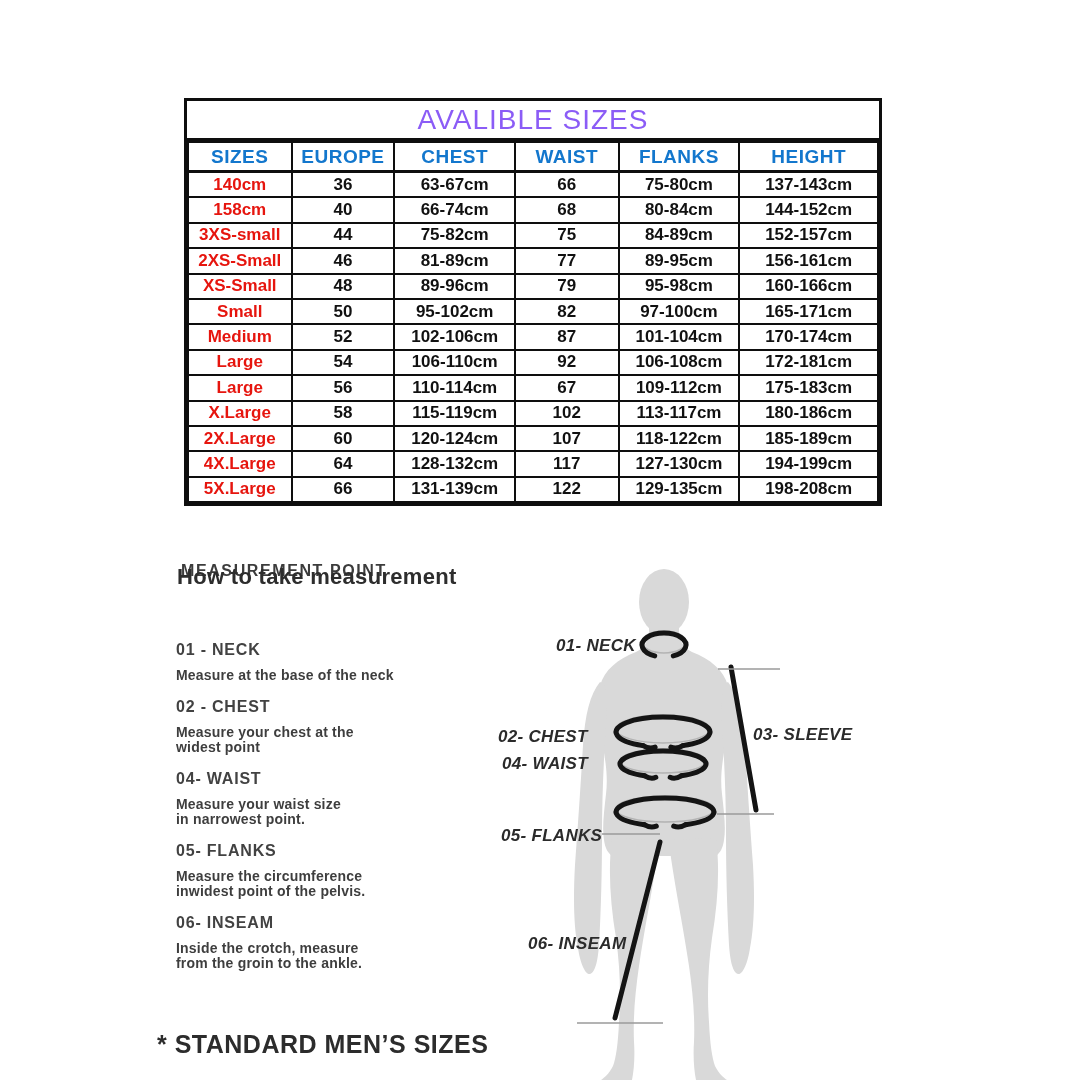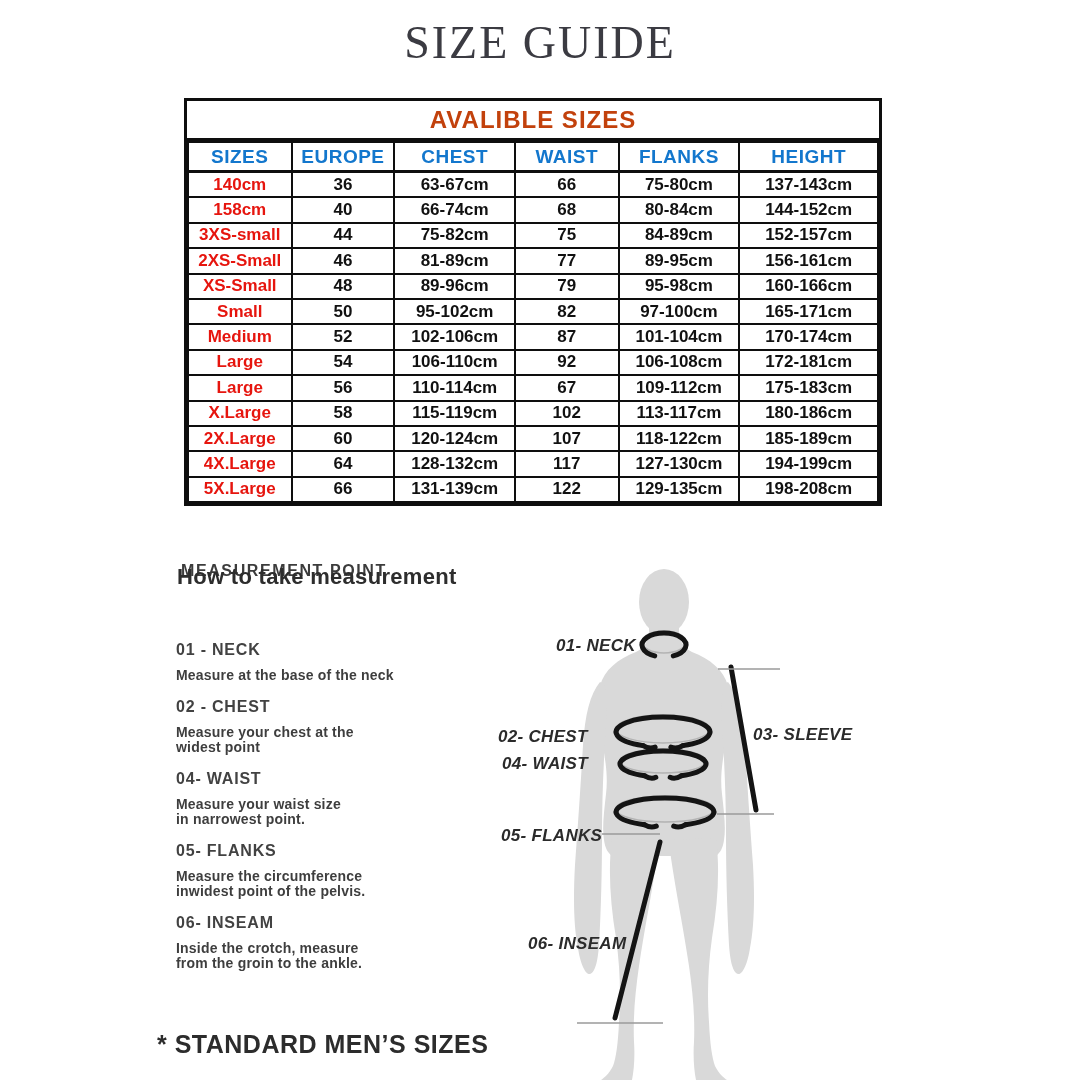--- a/index.html
+++ b/index.html
@@ -6,22 +6,22 @@
   .page{position:relative;width:1080px;height:1080px;background:#ffffff;overflow:hidden;
         font-family:"Liberation Sans",sans-serif;}
 
   
   .page-title{position:absolute;top:16px;left:0;width:100%;text-align:center;
     font-family:"Liberation Serif",serif;font-weight:500;font-size:46px;color:#3b3b42;
     letter-spacing:2px;}
 
   
   .table-wrap{position:absolute;left:184px;top:98px;width:692px;border:3px solid #0e0e0e;background:#fff;}
-  .table-caption{height:37px;line-height:37px;text-align:center;font-weight:bold;font-size:24px;
-    color:#c2410c;letter-spacing:1px;border-bottom:3px solid #0e0e0e;}
+  .table-caption{height:37px;line-height:37px;text-align:center;font-weight:normal;font-size:28px;
+    color:#8b5cf6;letter-spacing:1px;border-bottom:3px solid #0e0e0e;}
   table.sizes{width:100%;border-collapse:collapse;table-layout:fixed;}
   table.sizes col.c1{width:15.0%}table.sizes col.c2{width:14.9%}table.sizes col.c3{width:17.5%}
   table.sizes col.c4{width:15.0%}table.sizes col.c5{width:17.5%}table.sizes col.c6{width:20.1%}
   table.sizes th{height:25px;font-size:19px;font-weight:bold;color:#1377cd;text-align:center;
     border:2px solid #0e0e0e;border-bottom:3px solid #0e0e0e;background:#fff;letter-spacing:.5px;margin-top:39px;}
   table.sizes td{height:23.4px;font-size:17px;font-weight:bold;color:#111;text-align:center;
     border:2px solid #0e0e0e;padding:0;}
   table.sizes td.size{color:#e6150e;}
 
   
@@ -48,21 +48,20 @@
 
   
   .footnote{position:absolute;left:157px;top:1030px;font-size:25px;font-weight:bold;color:#2c2c2c;
     letter-spacing:.5px;}
 </style>
 </head>
 <body>
 
 <div class="page">
 
-  <div class="page-title">SIZE GUIDE</div>
 
   <div class="table-wrap">
     <div class="table-caption">AVALIBLE SIZES</div>
     <table class="sizes">
       <colgroup>
         <col class="c1">
           <col class="c2">
           <col class="c3">
           <col class="c4">
           <col class="c5">

